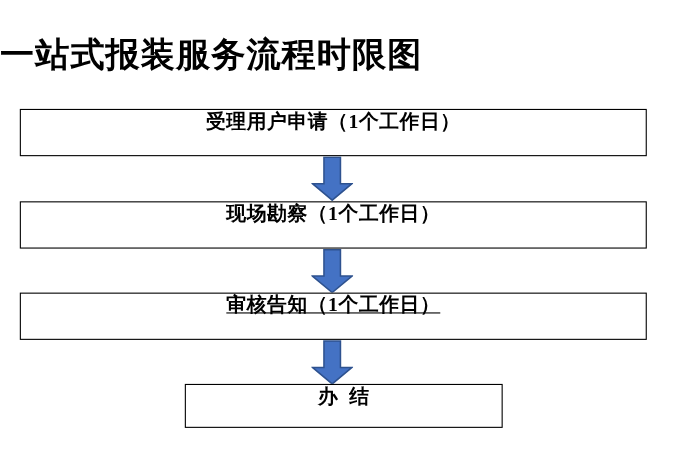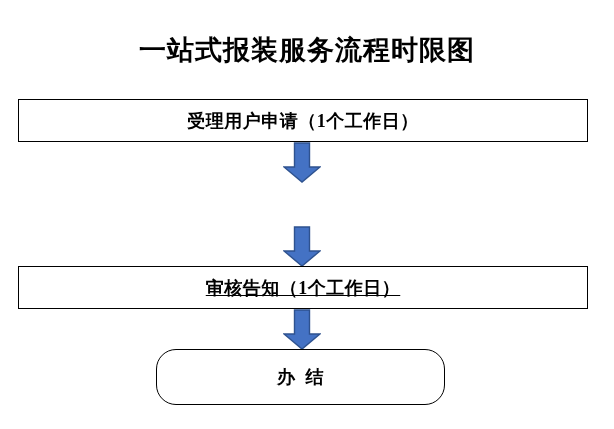--- a/index.html
+++ b/index.html
@@ -24,60 +24,59 @@
     width: 614px;
     height: 429px;
   }
 
   
   .chart-title {
     position: absolute;
     left: 0;
     top: 33px;
     width: 614px;
-    text-align: center;
-    font-size: 27px;
+    text-align: left;
+    font-size: 31px;
     font-weight: bold;
     line-height: 34px;
     letter-spacing: 1px;
     color: #000000;
     white-space: nowrap;
     font-family: "Liberation Serif", "DejaVu Serif", serif;
   }
 
   
   .node-box {
     position: absolute;
     box-sizing: border-box;
     background: #ffffff;
     border: 1.6px solid #000000;
     display: flex;
-    align-items: center;
+    align-items: flex-start;
     justify-content: center;
   }
   .node-label {
     font-size: 18px;
     font-weight: bold;
     line-height: 20px;
     color: #000000;
     white-space: pre;
     letter-spacing: 0.5px;
     font-family: "Liberation Serif", "DejaVu Serif", serif;
   }
 
   .node-wide {
     left: 18px;
     width: 570px;
     height: 43px;
   }
   .node-narrow {
-    left: 156px;
+    left: 168px;
     width: 289px;
-    height: 56px;
-    border-radius: 20px;
+    height: 40px;
   }
 
   #node-1 { top: 99px; }
   #node-2 { top: 183px; }
   #node-3 { top: 266px; text-decoration: underline; }
   #node-4 { top: 349px; }
 
   
   .arrow-connector {
     position: absolute;
@@ -104,20 +103,23 @@
   <div class="node-box node-wide" id="node-1">
     <span class="node-label">受理用户申请（1个工作日）</span>
   </div>
 
   <div class="arrow-connector" id="arrow-1">
     <svg viewBox="0 0 38 41" xmlns="http://www.w3.org/2000/svg">
       <polygon points="11.5,1 26.5,1 26.5,25 37,25 19,40 1,25 11.5,25" fill="#4472C4" stroke="#2E528F" stroke-width="1.4" stroke-linejoin="miter"></polygon>
     </svg>
   </div>
 
+  <div class="node-box node-wide" id="node-2">
+    <span class="node-label">现场勘察（1个工作日）</span>
+  </div>
 
   <div class="arrow-connector" id="arrow-2">
     <svg viewBox="0 0 38 41" xmlns="http://www.w3.org/2000/svg">
       <polygon points="11.5,1 26.5,1 26.5,25 37,25 19,40 1,25 11.5,25" fill="#4472C4" stroke="#2E528F" stroke-width="1.4" stroke-linejoin="miter"></polygon>
     </svg>
   </div>
 
   <div class="node-box node-wide" id="node-3">
     <span class="node-label">审核告知（1个工作日）</span>
   </div>

